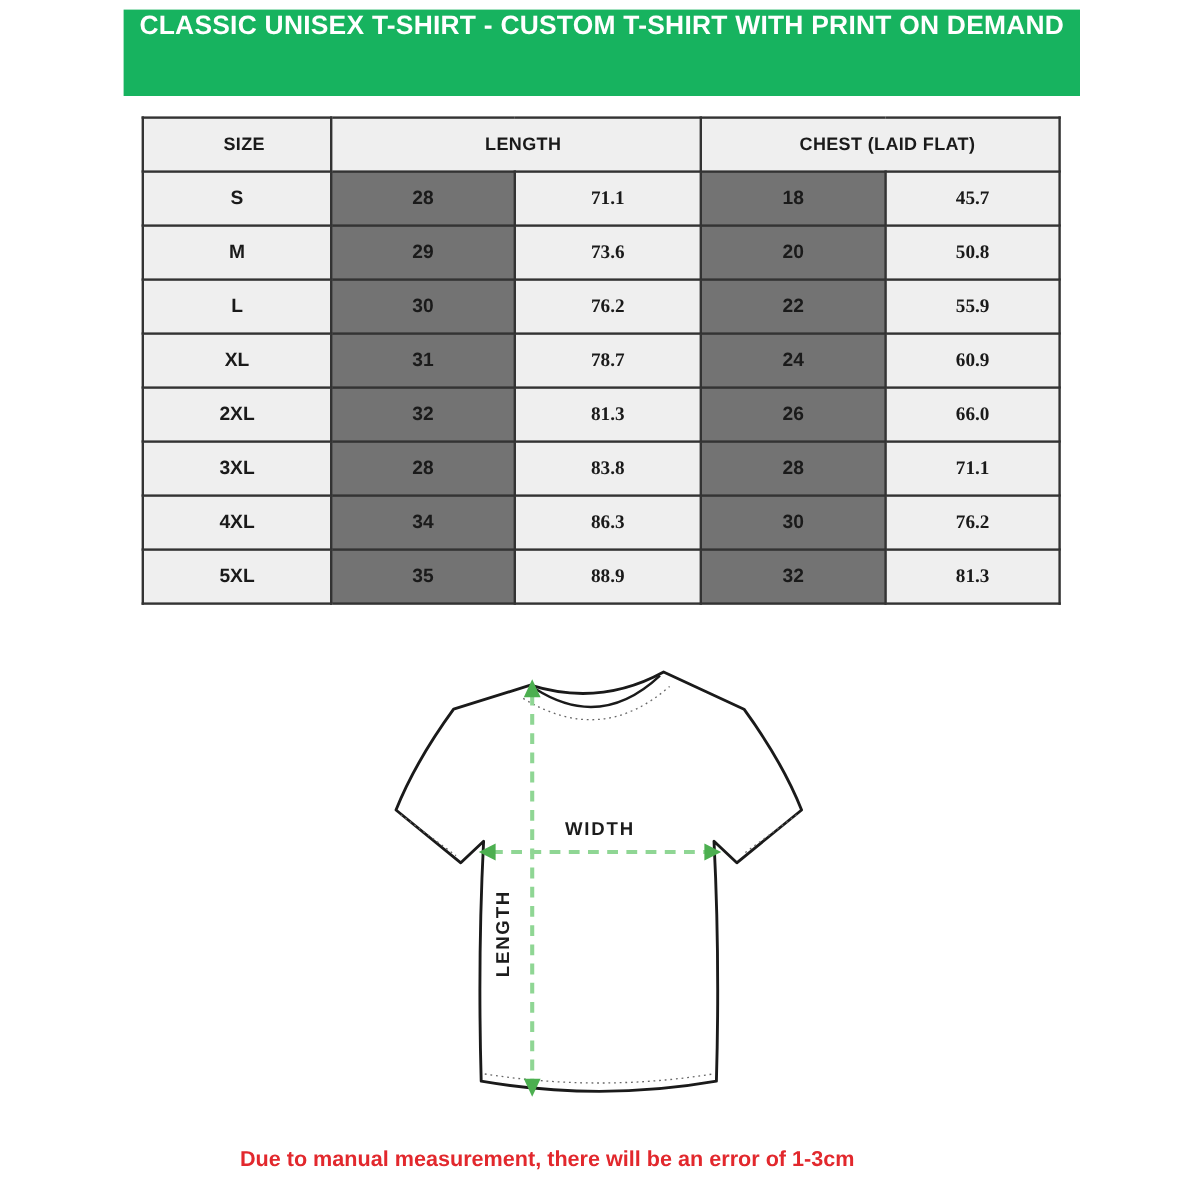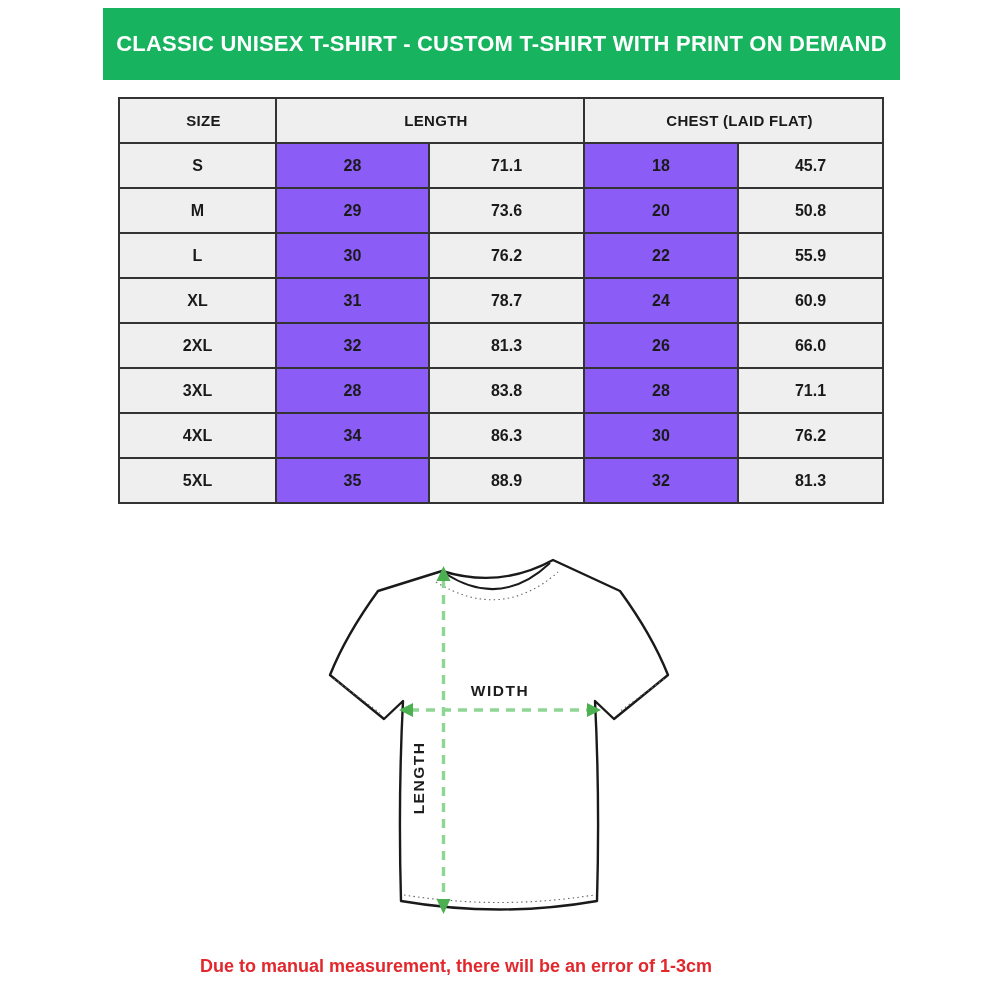--- a/index.html
+++ b/index.html
@@ -12,41 +12,41 @@
     --footnote-col:#E2282D;
   }
   *{margin:0;padding:0;box-sizing:border-box;}
   html,body{background:#fff;}
   .page{
     position:relative;width:1000px;height:1000px;background:#ffffff;
     font-family:"Liberation Sans",sans-serif;overflow:hidden;
   }
   .banner{
     position:absolute;left:103px;top:8px;width:797px;height:72px;
-    background:var(--banner-bg);display:flex;align-items:center;justify-content:center;
+    background:var(--banner-bg);display:flex;align-items:flex-start;justify-content:center;
   }
   .banner-title{
     color:#ffffff;font-size:22px;font-weight:bold;letter-spacing:0.2px;white-space:nowrap;
   }
   table.size-table{
     position:absolute;left:118px;top:97px;width:764px;height:405px;
     border-collapse:collapse;table-layout:fixed;
   }
   table.size-table th,table.size-table td{
     border:2px solid var(--border-col);
     text-align:center;vertical-align:middle;
     color:#1a1a1a;height:45px;
   }
   table.size-table th{
     background:var(--cell-gray);font-size:15px;font-weight:bold;letter-spacing:0.3px;padding-left:12px;
   }
   table.size-table td{font-size:16px;font-weight:bold;}
   td.c-size{background:var(--cell-gray);}
-  td.c-in{background:#8b5cf6;}
-  td.c-cm{background:var(--cell-gray);}
+  td.c-in{background:#737373;}
+  td.c-cm{background:var(--cell-gray);font-family:Liberation Serif, serif;}
   .tshirt-wrap{position:absolute;left:300px;top:545px;width:400px;height:400px;}
   .shirt-line{fill:#ffffff;stroke:var(--outline-col);stroke-width:2.4;stroke-linejoin:round;}
   .shirt-detail{fill:none;stroke:var(--outline-col);stroke-width:2;}
   .stitch{fill:none;stroke:#666666;stroke-width:1.1;stroke-dasharray:1.5 3.2;}
   .dim-line{fill:none;stroke:var(--dash-col);stroke-width:3.4;stroke-dasharray:9 7;}
   .dim-head{fill:var(--head-col);}
   .dim-label{
     font-family:"Liberation Sans",sans-serif;font-size:15.5px;font-weight:bold;
     fill:#1c1c1c;letter-spacing:1.5px;
   }

